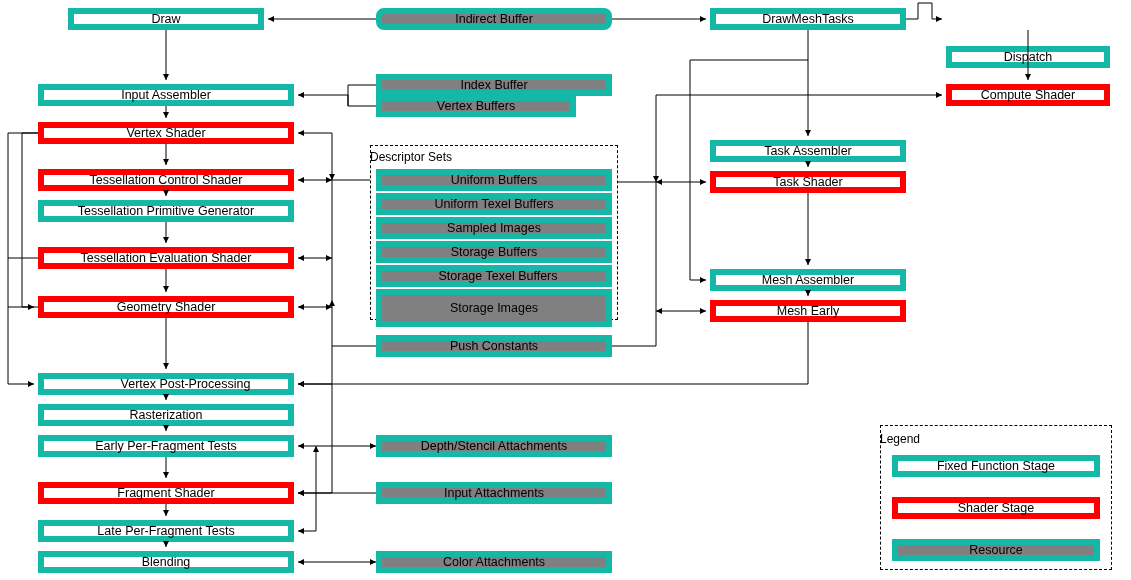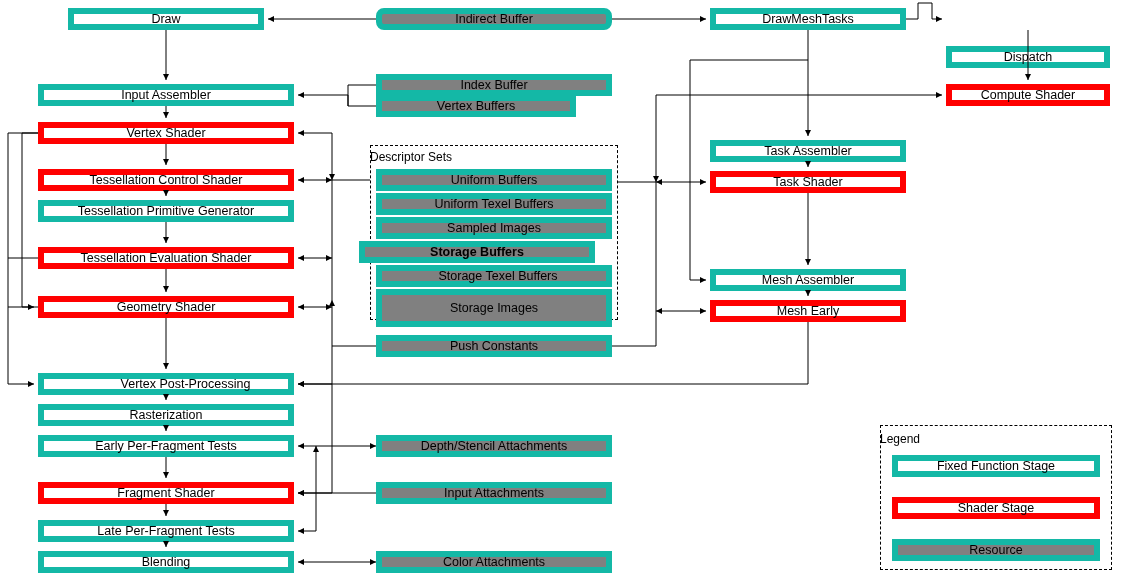--- a/index.html
+++ b/index.html
@@ -63,21 +63,21 @@
 
 <div class="box resource" style="left:376px; top:8px; width:236px; height:22px;border-radius:8px;">Indirect Buffer</div>
 <div class="box resource" style="left:376px; top:74px; width:236px; height:22px;">Index Buffer</div>
 <div class="box resource" style="left:376px; top:95px; width:200px; height:22px;">Vertex Buffers</div>
 
 <div class="dashed-group" style="left:370px; top:145px; width:248px; height:175px;"></div>
 <div class="group-title" style="left:370px; top:150px; width:248px;">Descriptor Sets</div>
 <div class="box resource" style="left:376px; top:169px; width:236px; height:22px;">Uniform Buffers</div>
 <div class="box resource" style="left:376px; top:193px; width:236px; height:22px;">Uniform Texel Buffers</div>
 <div class="box resource" style="left:376px; top:217px; width:236px; height:22px;">Sampled Images</div>
-<div class="box resource" style="left:359px; top:241px; width:236px; height:22px;font-weight:bold;">Storage Buffers</div>
+<div class="box resource" style="left:376px; top:241px; width:236px; height:22px;">Storage Buffers</div>
 <div class="box resource" style="left:376px; top:265px; width:236px; height:22px;padding-left:8px;">Storage Texel Buffers</div>
 <div class="box resource" style="left:376px; top:289px; width:236px; height:38px;">Storage Images</div>
 
 <div class="box resource" style="left:376px; top:335px; width:236px; height:22px;">Push Constants</div>
 <div class="box resource" style="left:376px; top:435px; width:236px; height:22px;">Depth/Stencil Attachments</div>
 <div class="box resource" style="left:376px; top:482px; width:236px; height:22px;">Input Attachments</div>
 <div class="box resource" style="left:376px; top:551px; width:236px; height:22px;">Color Attachments</div>
 
 <div class="box" style="left:710px; top:8px; width:196px; height:22px;">DrawMeshTasks</div>
 <div class="box" style="left:710px; top:140px; width:196px; height:22px;">Task Assembler</div>

